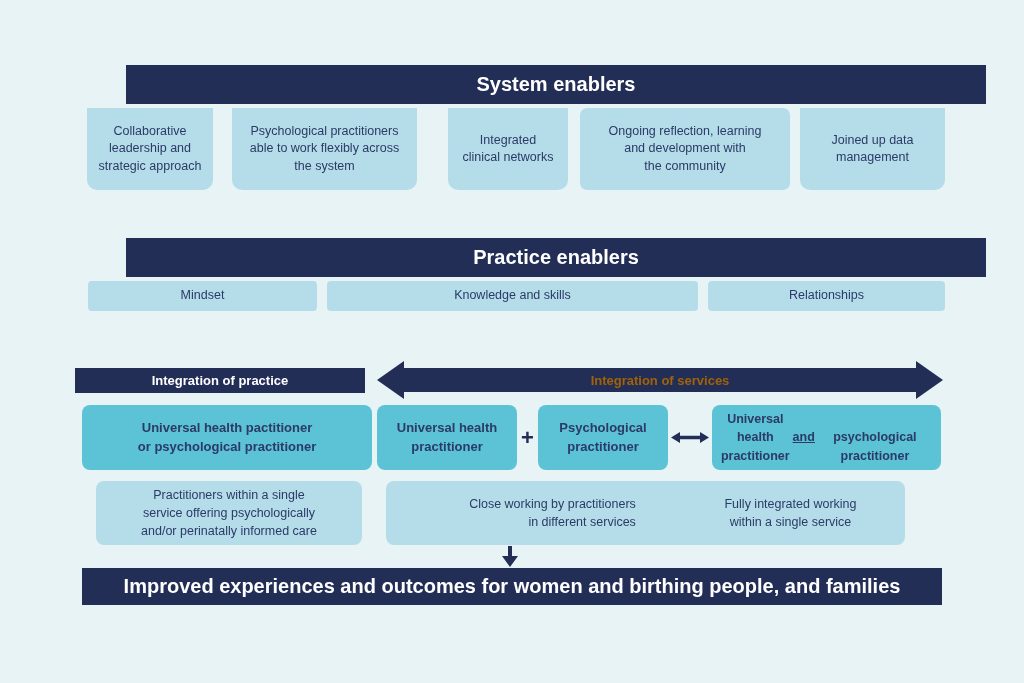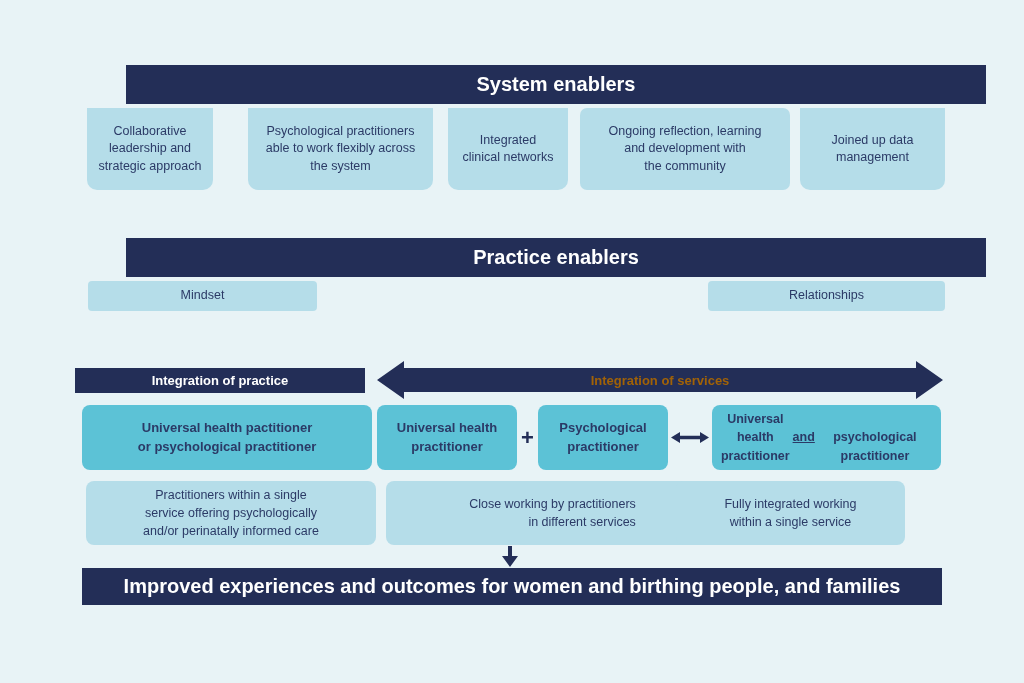--- a/index.html
+++ b/index.html
@@ -22,21 +22,21 @@
     box-sizing:border-box; padding:4px 6px;
   }
   .lb {
     background:var(--lightblue,#b5dde9); border-radius:10px;
     font-size:12.5px; line-height:1.38;
   }
   .topflat { border-top-left-radius:0; border-top-right-radius:0; }
   
   .r1 { top:108px; height:82px; }
   .b1 { left:87px;  width:126px; }
-  .b2 { left:248px; width:185px; }
+  .b2 { left:232px; width:185px; }
   .b3 { left:448px; width:120px; }
   .b4 { left:580px; width:210px;border-radius:7px; }
   .b5 { left:800px; width:145px; }
   
   .r2 { top:281px; height:30px; border-radius:4px; }
   .p1 { left:88px;  width:229px; }
   .p2 { left:327px; width:371px; }
   .p3 { left:708px; width:237px; }
   
   .intbar {
@@ -65,21 +65,21 @@
     display:flex; align-items:center; justify-content:center;
     color:var(--navy,#232e57); font-size:22px; font-weight:bold;
   }
   .lr-arrow {
     position:absolute; left:669px; top:405px; width:42px; height:65px;
     display:flex; align-items:center; justify-content:center; color:var(--navy,#232e57);
   }
   
   .lb2 { background:var(--lightblue,#b5dde9); border-radius:8px; font-size:12.5px; line-height:1.45; }
   .dr { top:481px; height:64px; }
-  .le { left:86px;  width:290px; }
+  .le { left:96px;  width:266px; }
   .lf { left:386px; width:333px;text-align:right; }
   .lg { left:676px; width:229px; }
   .down-arrow { position:absolute; left:502px; top:546px; width:16px; height:21px; color:var(--navy,#232e57); }
   .down-arrow svg { display:block; }
   .bottom-bar {
     position:absolute; left:82px; top:568px; width:860px; height:37px;
     background:var(--navy,#232e57); color:#fff; font-size:20px; font-weight:bold;
     display:flex; align-items:center; justify-content:center; white-space:nowrap;
   }
   .u { text-decoration:underline; }
@@ -99,20 +99,21 @@
   <div class="box lb topflat r1 b3">Integrated
 clinical networks</div>
   <div class="box lb topflat r1 b4">Ongoing reflection, learning
 and development with
 the community</div>
   <div class="box lb topflat r1 b5">Joined up data
 management</div>
 
   <div class="bar bar-prac">Practice enablers</div>
   <div class="box lb topflat r2 p1">Mindset</div>
+  <div class="box lb topflat r2 p2">Knowledge and skills</div>
   <div class="box lb topflat r2 p3">Relationships</div>
 
   <div class="intbar">Integration of practice</div>
 
   <div class="svc-arrow">
     <svg width="566" height="40" viewBox="0 0 566 40">
       <polygon points="0,20 27,1 27,8 539,8 539,1 566,20 539,39 539,32 27,32 27,39" fill="currentColor"></polygon>
     </svg>
     <span class="svc-label">Integration of services</span>
   </div>

